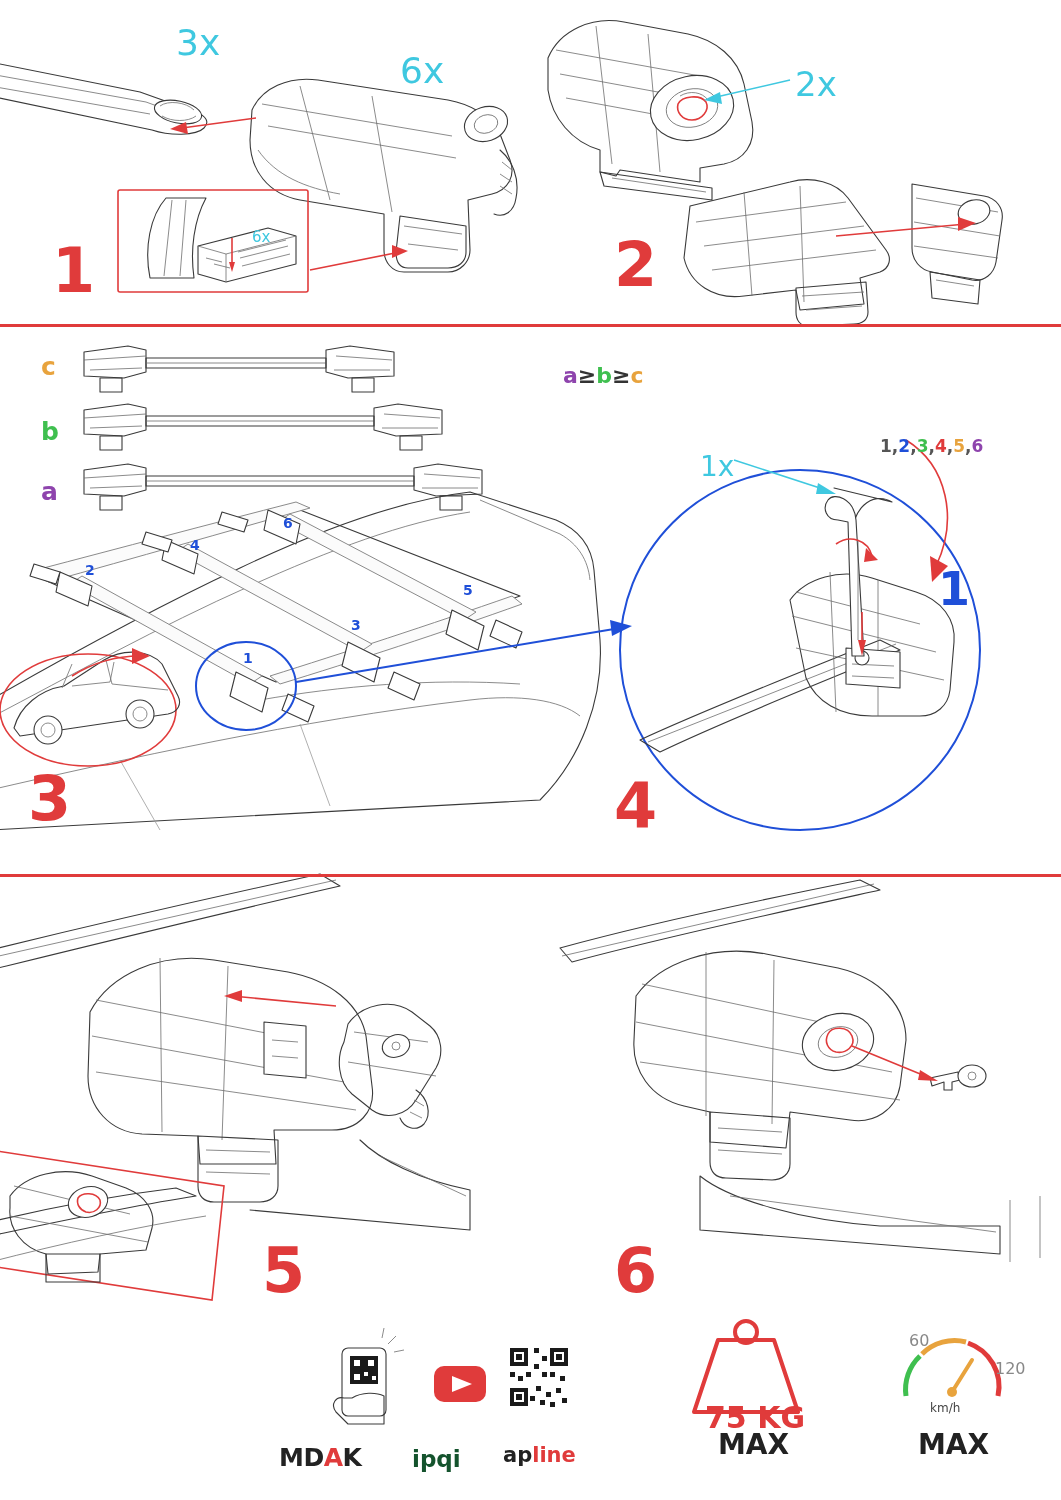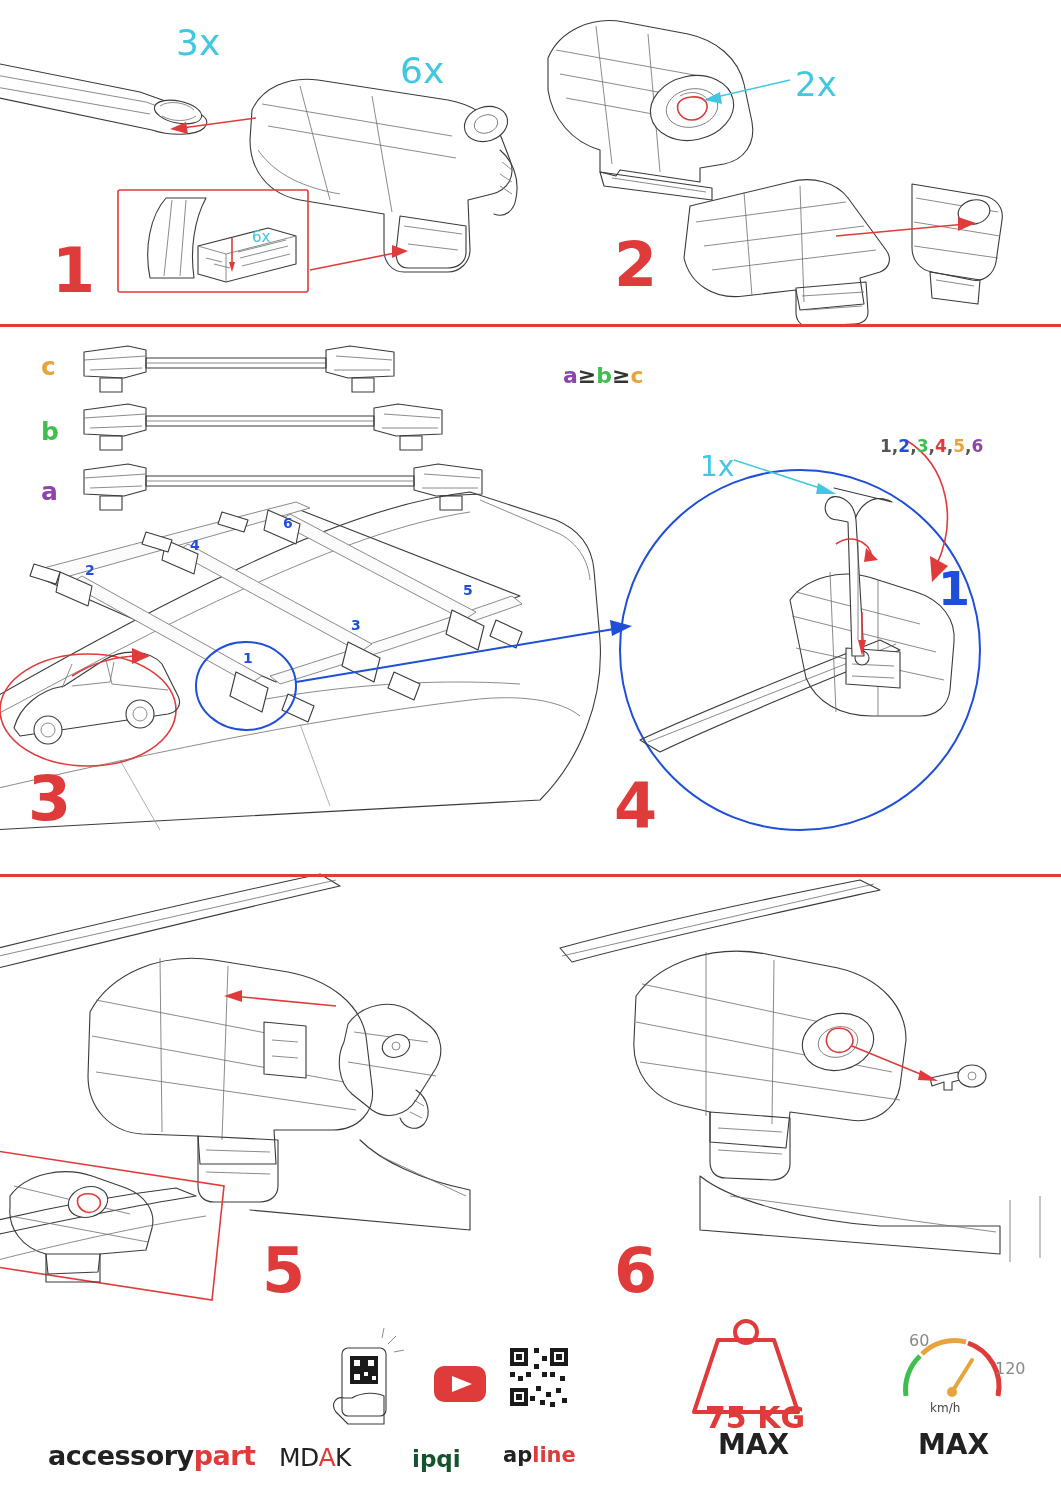--- a/index.html
+++ b/index.html
@@ -148,21 +148,21 @@
     letter-spacing: -0.5px;
   }
   #brand-accessorypart .dark { color: #222; }
   #brand-accessorypart .red { color: #e03b3b; }
 
   #brand-mdak {
     position: absolute;
     left: 279px;
     top: 1443px;
     font-family: "DejaVu Sans", sans-serif;
-    font-weight: 400;
+    font-weight: 700;
     font-size: 25px;
     letter-spacing: -0.5px;
   }
   #brand-mdak .dark { color: #222; }
   #brand-mdak .red { color: #e03b3b; }
 
   #brand-ipqi {
     position: absolute;
     left: 412px;
     top: 1446px;
@@ -595,21 +595,20 @@
   <div id="detail-one">1</div>
 
   <div class="roof-num" id="roof-n1">1</div>
   <div class="roof-num" id="roof-n2">2</div>
   <div class="roof-num" id="roof-n3">3</div>
   <div class="roof-num" id="roof-n4">4</div>
   <div class="roof-num" id="roof-n5">5</div>
   <div class="roof-num" id="roof-n6">6</div>
 
 
-  <div id="brand-accessorypart"><span class="dark">accessory</span><span class="red">part</span></div>
 
   <div id="brand-mdak"><span class="dark">MD</span><span class="red">A</span><span class="dark">K</span></div>
 
   <div id="brand-ipqi">ipqi</div>
 
   <div id="brand-apline"><span class="dark">ap</span><span class="red">line</span></div>
 
   <div id="weight-value">75 KG</div>
   <div id="weight-max">MAX</div>
   <div id="speed-max">MAX</div>

